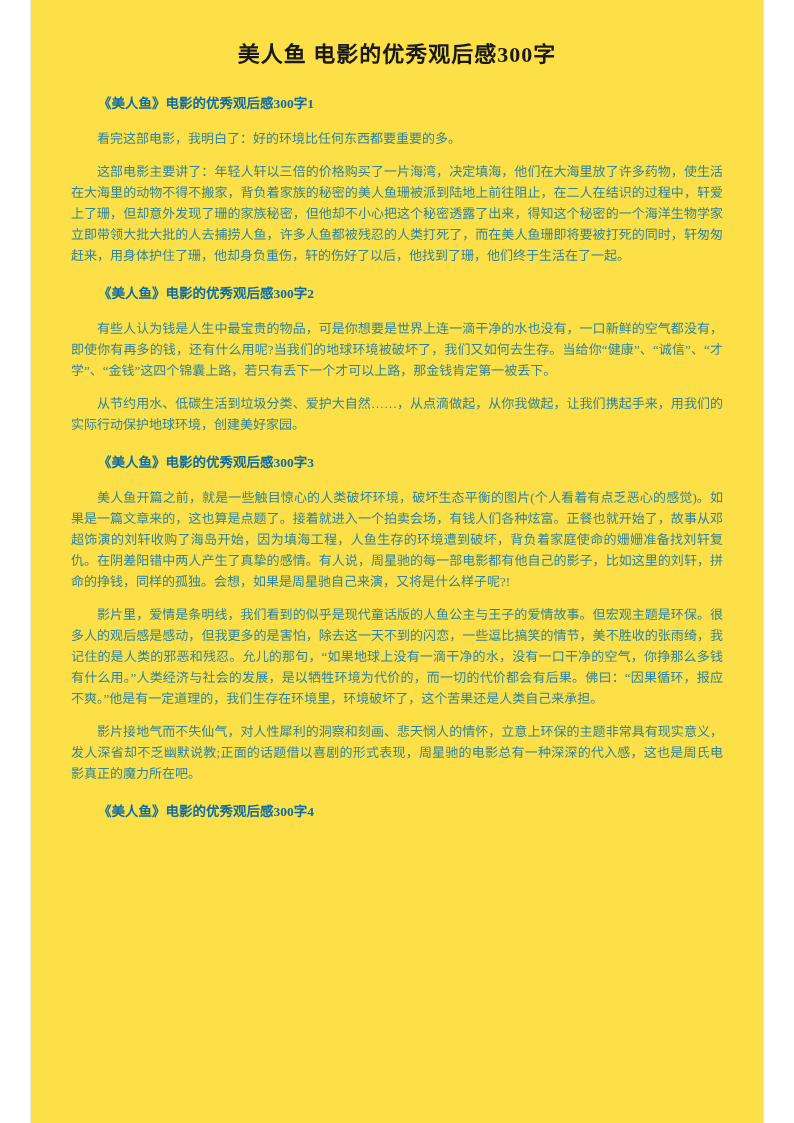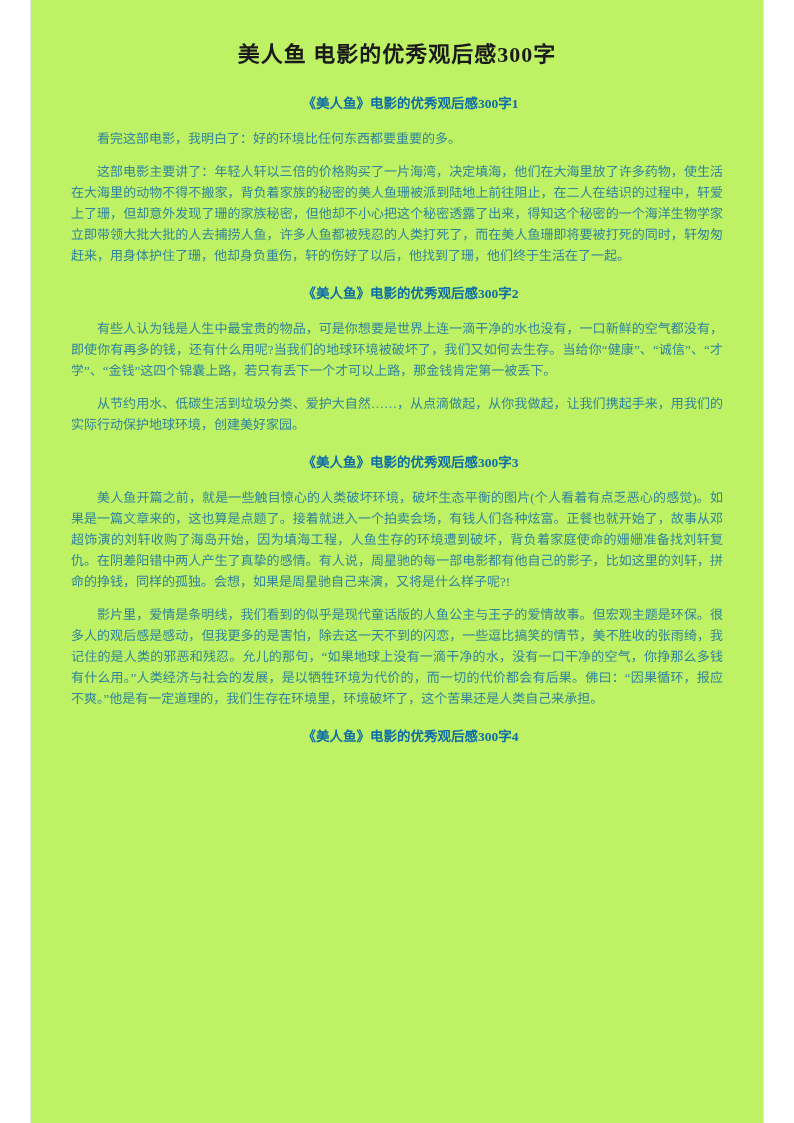--- a/index.html
+++ b/index.html
@@ -15,21 +15,21 @@
     -webkit-font-smoothing: antialiased;
   }
   .page {
     box-sizing: border-box;
     width: 734px;
     min-height: 1123px;
     margin: 0 30px;
     border-left: 1px solid #e4e4e4;
     border-right: 1px solid #e4e4e4;
     padding: 30px 40px 54px 40px;
-    background: #bef264;
+    background: #fde047;
   }
   .doc-title {
     margin: 6px 0 26px 0;
     text-align: center;
     font-size: 22px;
     font-weight: bold;
     color: #1a1a1a;
     letter-spacing: 1px;
     font-family: "Liberation Serif", "DejaVu Serif", serif;
   }
@@ -42,33 +42,33 @@
     text-indent: 2em;
     word-break: break-all;
   }
   .heading {
     margin: 18px 0 14px 0;
     font-size: 13.5px;
     line-height: 20px;
     font-weight: bold;
     color: #0f6da6;
     text-indent: 2em;
-    text-align: center;
   }
 </style>
 </head>
 <body>
 
 <div class="page">
   <h1 class="doc-title">美人鱼 电影的优秀观后感300字</h1>
   <div>
       <h2 class="heading">《美人鱼》电影的优秀观后感300字1</h2>
       <p class="para">看完这部电影，我明白了：好的环境比任何东西都要重要的多。</p>
       <p class="para">这部电影主要讲了：年轻人轩以三倍的价格购买了一片海湾，决定填海，他们在大海里放了许多药物，使生活在大海里的动物不得不搬家，背负着家族的秘密的美人鱼珊被派到陆地上前往阻止，在二人在结识的过程中，轩爱上了珊，但却意外发现了珊的家族秘密，但他却不小心把这个秘密透露了出来，得知这个秘密的一个海洋生物学家立即带领大批大批的人去捕捞人鱼，许多人鱼都被残忍的人类打死了，而在美人鱼珊即将要被打死的同时，轩匆匆赶来，用身体护住了珊，他却身负重伤，轩的伤好了以后，他找到了珊，他们终于生活在了一起。</p>
       <h2 class="heading">《美人鱼》电影的优秀观后感300字2</h2>
       <p class="para">有些人认为钱是人生中最宝贵的物品，可是你想要是世界上连一滴干净的水也没有，一口新鲜的空气都没有，即使你有再多的钱，还有什么用呢?当我们的地球环境被破坏了，我们又如何去生存。当给你“健康”、“诚信”、“才学”、“金钱”这四个锦囊上路，若只有丢下一个才可以上路，那金钱肯定第一被丢下。</p>
       <p class="para">从节约用水、低碳生活到垃圾分类、爱护大自然……，从点滴做起，从你我做起，让我们携起手来，用我们的实际行动保护地球环境，创建美好家园。</p>
       <h2 class="heading">《美人鱼》电影的优秀观后感300字3</h2>
       <p class="para">美人鱼开篇之前，就是一些触目惊心的人类破坏环境，破坏生态平衡的图片(个人看着有点乏恶心的感觉)。如果是一篇文章来的，这也算是点题了。接着就进入一个拍卖会场，有钱人们各种炫富。正餐也就开始了，故事从邓超饰演的刘轩收购了海岛开始，因为填海工程，人鱼生存的环境遭到破坏，背负着家庭使命的姗姗准备找刘轩复仇。在阴差阳错中两人产生了真挚的感情。有人说，周星驰的每一部电影都有他自己的影子，比如这里的刘轩，拼命的挣钱，同样的孤独。会想，如果是周星驰自己来演，又将是什么样子呢?!</p>
       <p class="para">影片里，爱情是条明线，我们看到的似乎是现代童话版的人鱼公主与王子的爱情故事。但宏观主题是环保。很多人的观后感是感动，但我更多的是害怕，除去这一天不到的闪恋，一些逗比搞笑的情节，美不胜收的张雨绮，我记住的是人类的邪恶和残忍。允儿的那句，“如果地球上没有一滴干净的水，没有一口干净的空气，你挣那么多钱有什么用。”人类经济与社会的发展，是以牺牲环境为代价的，而一切的代价都会有后果。佛曰：“因果循环，报应不爽。”他是有一定道理的，我们生存在环境里，环境破坏了，这个苦果还是人类自己来承担。</p>
+      <p class="para">影片接地气而不失仙气，对人性犀利的洞察和刻画、悲天悯人的情怀，立意上环保的主题非常具有现实意义，发人深省却不乏幽默说教;正面的话题借以喜剧的形式表现，周星驰的电影总有一种深深的代入感，这也是周氏电影真正的魔力所在吧。</p>
       <h2 class="heading">《美人鱼》电影的优秀观后感300字4</h2>
     </div>
 </div>
 
 </body></html>

